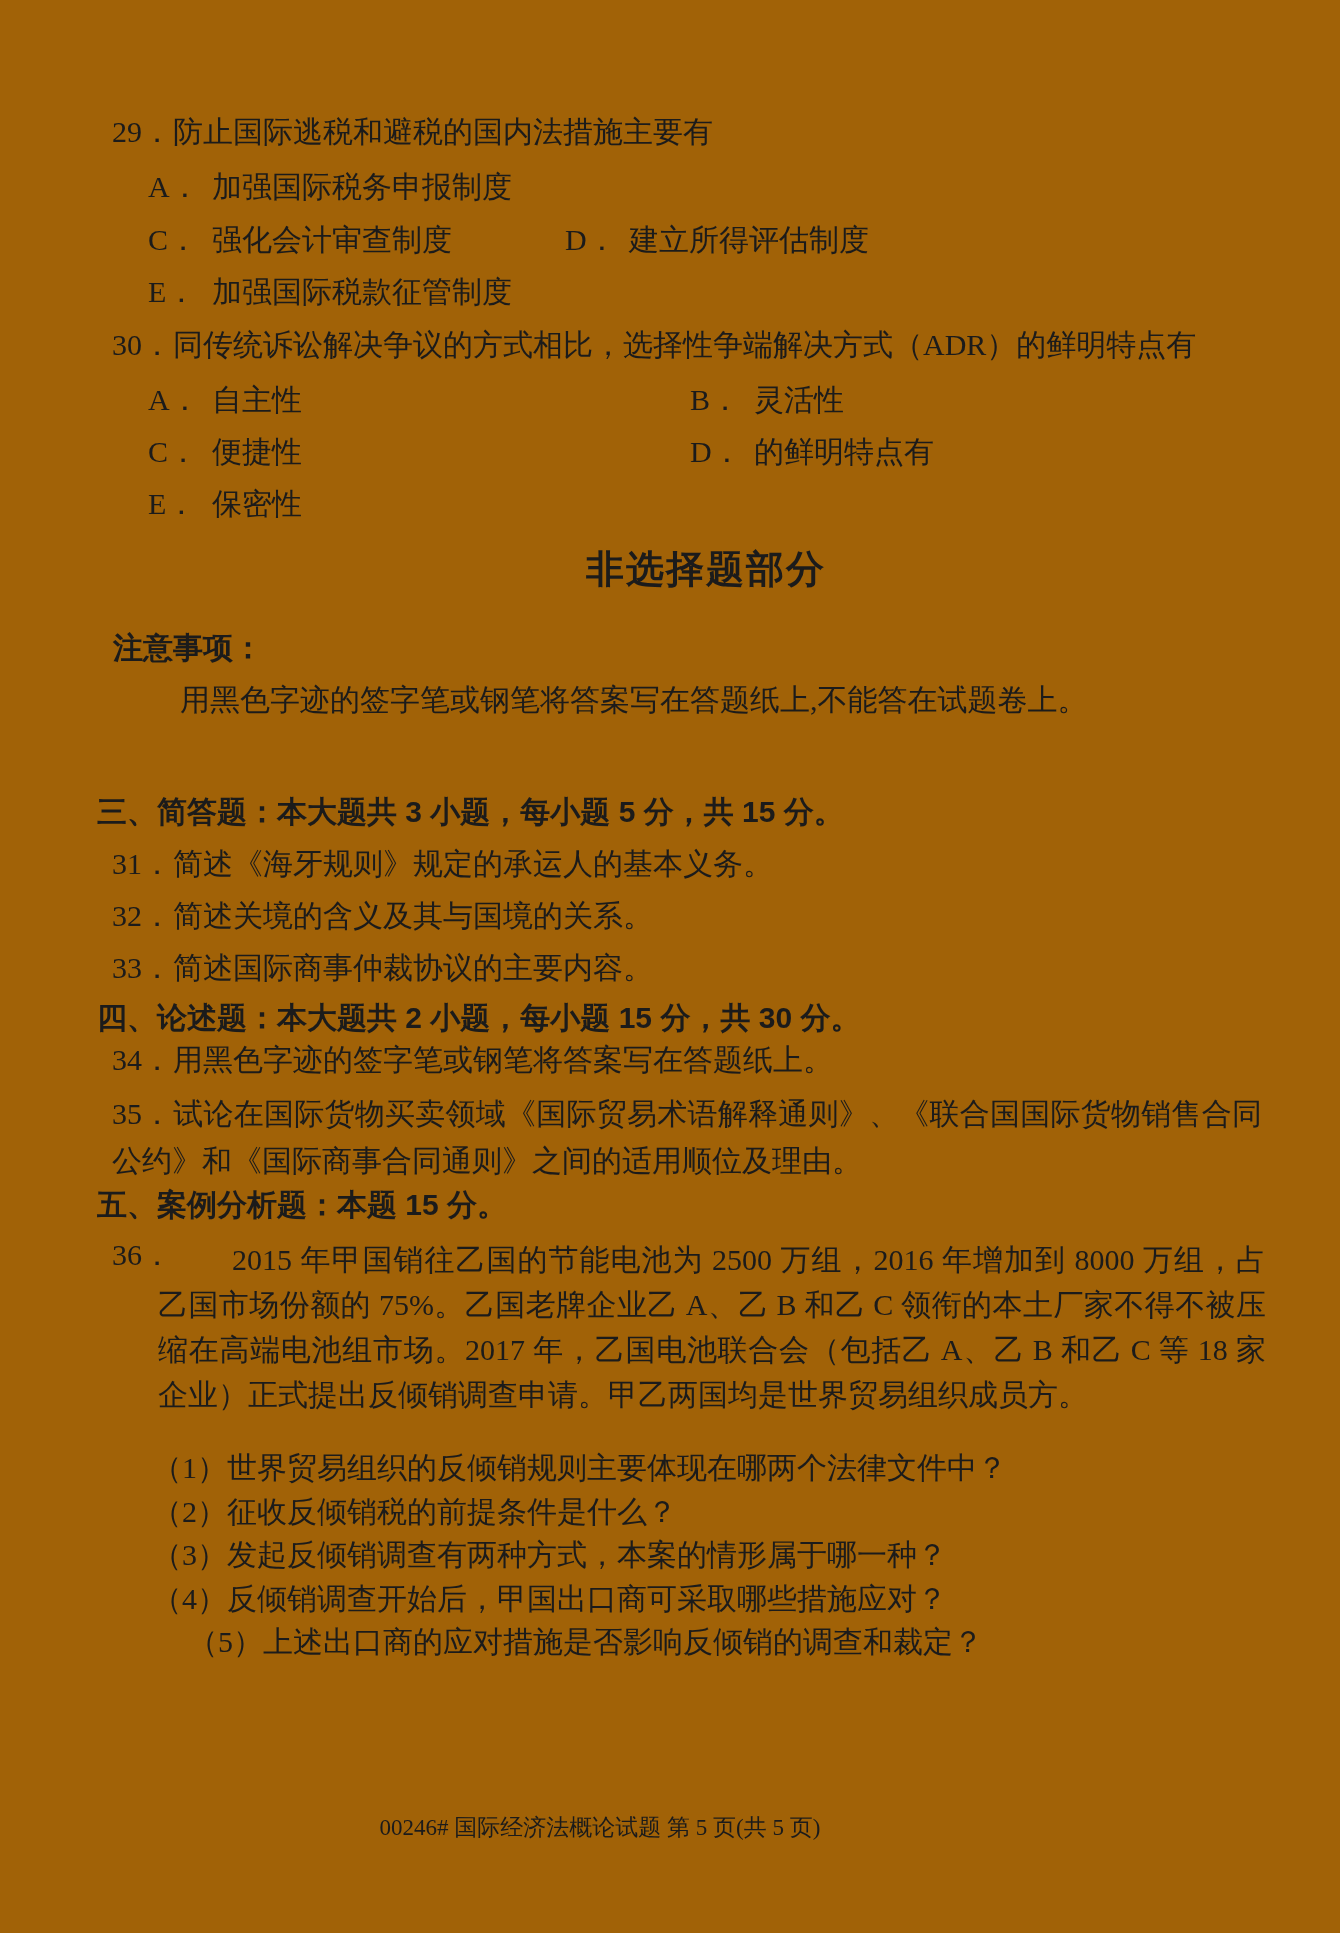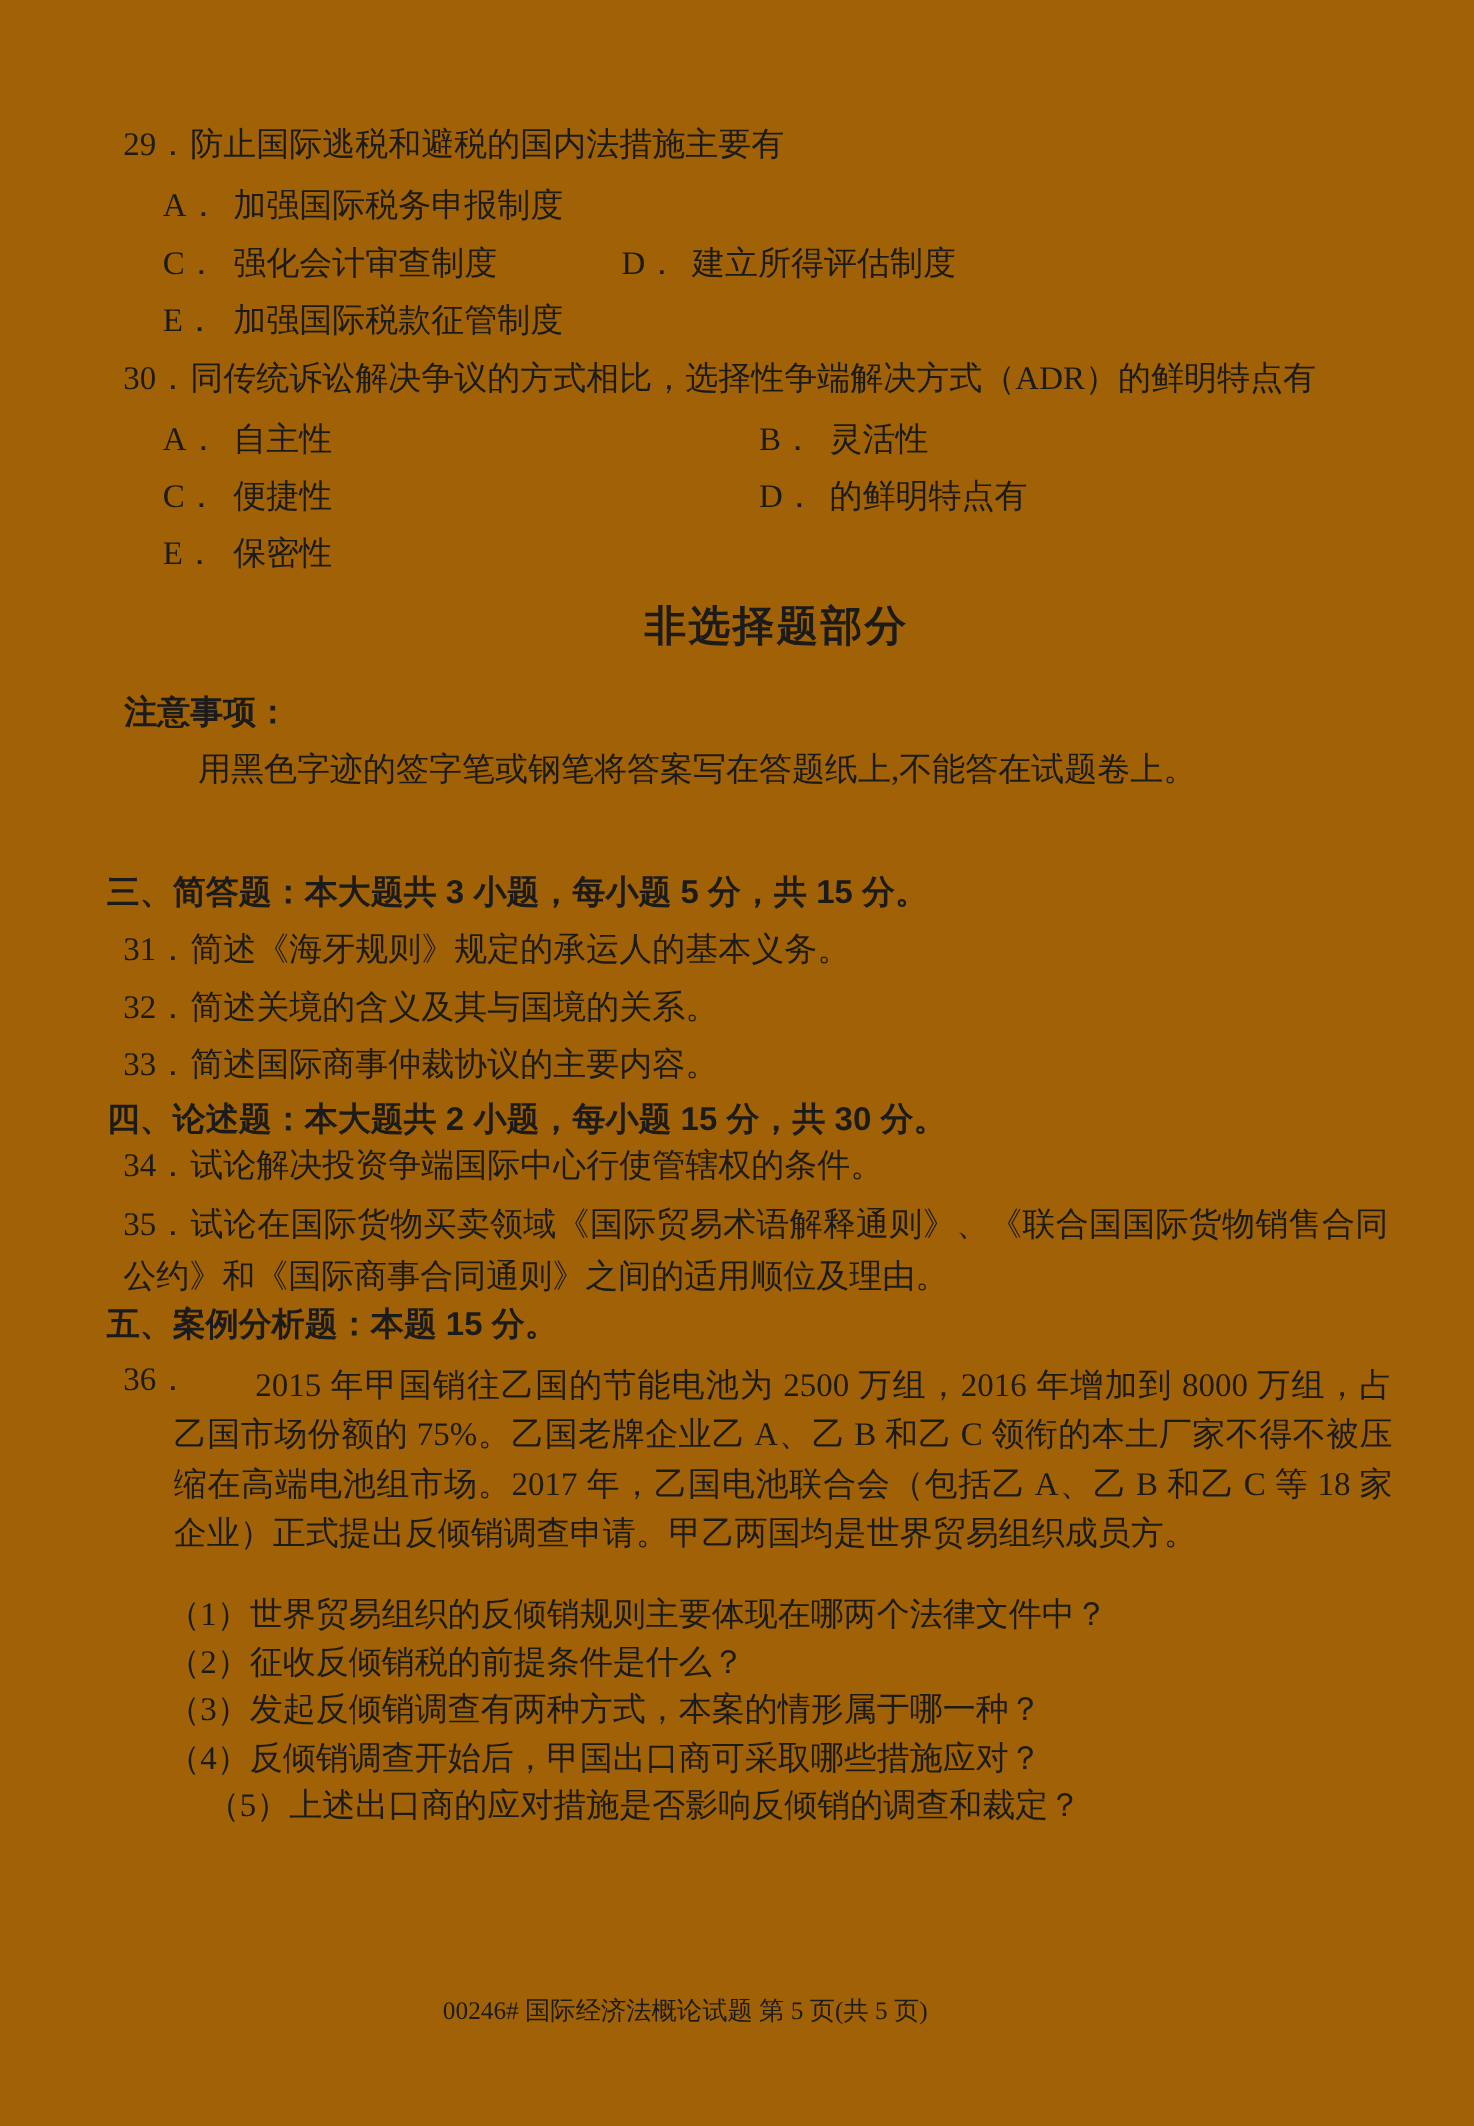--- a/index.html
+++ b/index.html
@@ -36,21 +36,20 @@
     text-align:justify;
     white-space:normal;
   }
   .para-35 { left:112px; top:1090px; width:1150px; line-height:47px; }
   .para-36 { left:158px; top:1237px; width:1108px; line-height:45px; text-indent:74px; }
   .footer {
     position:absolute;
     left:0; top:1812px; width:1200px;
     text-align:center;
     font-size:23px;
-    padding-left:23px;
   }
 </style>
 </head>
 <body>
 
 <div class="page">
 
   <div class="line" style="left:112px; top:114px;">
     <span class="num">29．</span><span>防止国际逃税和避税的国内法措施主要有</span>
   </div>
@@ -97,21 +96,21 @@
   </div>
   <div class="line" style="left:112px; top:898px;">
     <span class="num">32．</span><span>简述关境的含义及其与国境的关系。</span>
   </div>
   <div class="line" style="left:112px; top:950px;">
     <span class="num">33．</span><span>简述国际商事仲裁协议的主要内容。</span>
   </div>
 
   <div class="line bold-hei" style="left:97px; top:1000px;">四、论述题：本大题共 2 小题，每小题 15 分，共 30 分。</div>
   <div class="line" style="left:112px; top:1042px;">
-    <span class="num">34．</span><span>试论解决投资争端国际中心行使管辖权的条件。</span>
+    <span class="num">34．</span><span>用黑色字迹的签字笔或钢笔将答案写在答题纸上。</span>
   </div>
   <div class="para para-35">
     <span class="num">35．</span><span>试论在国际货物买卖领域《国际贸易术语解释通则》、《联合国国际货物销售合同公约》和《国际商事合同通则》之间的适用顺位及理由。</span>
   </div>
 
   <div class="line bold-hei" style="left:97px; top:1187px;">五、案例分析题：本题 15 分。</div>
   <div class="line" style="left:112px; top:1237px;">36．</div>
   <div class="para para-36">2015 年甲国销往乙国的节能电池为 2500 万组，2016 年增加到 8000 万组，占乙国市场份额的 75%。乙国老牌企业乙 A、乙 B 和乙 C 领衔的本土厂家不得不被压缩在高端电池组市场。2017 年，乙国电池联合会（包括乙 A、乙 B 和乙 C 等 18 家企业）正式提出反倾销调查申请。甲乙两国均是世界贸易组织成员方。</div>
   <div class="line" style="left:152px; top:1450px;">（1）世界贸易组织的反倾销规则主要体现在哪两个法律文件中？</div>
   <div class="line" style="left:152px; top:1494px;">（2）征收反倾销税的前提条件是什么？</div>

